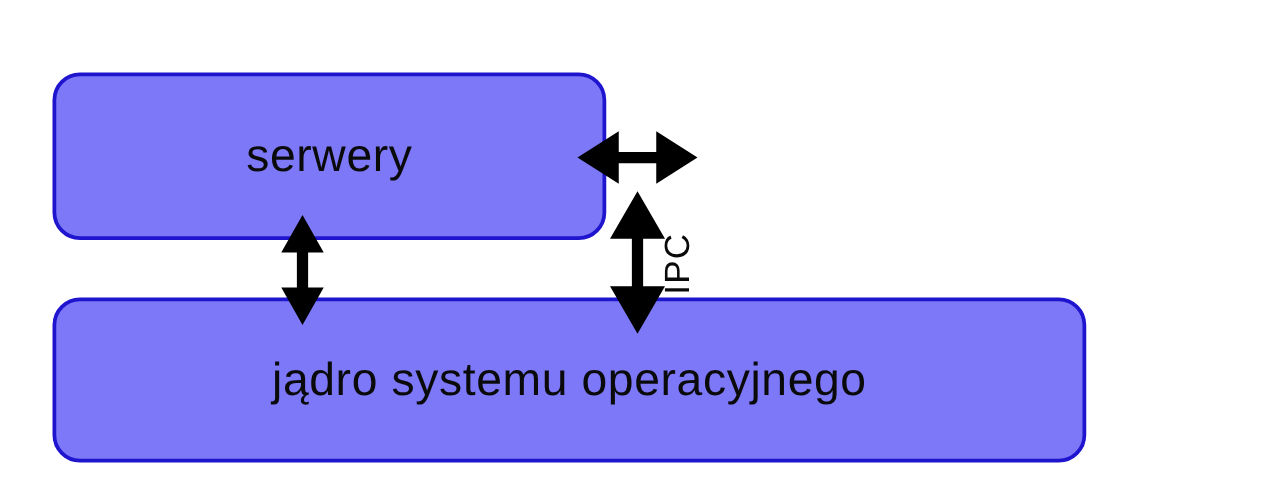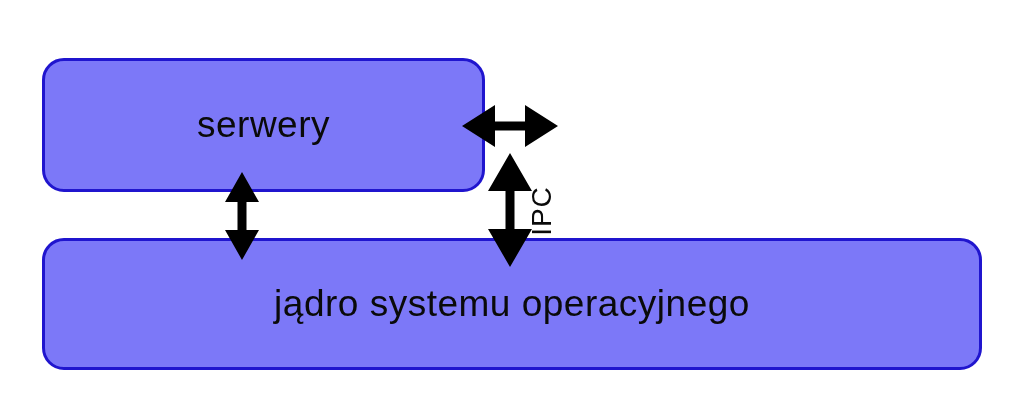--- a/index.html
+++ b/index.html
@@ -44,21 +44,21 @@
     left: 535px;
     top: 58px;
     width: 440px;
     height: 134px;
     background: var(--color-red-fill, #fb7a80);
     border-color: var(--color-red-border, #e1101e);
   }
   .box-kernel {
     left: 42px;
     top: 238px;
-    width: 940px;
+    width: 827px;
     height: 132px;
     background: var(--color-blue-fill, #7c78f8);
     border-color: var(--color-blue-border, #2015ce);
   }
   .arrows-layer {
     position: absolute;
     left: 0;
     top: 0;
     width: 1024px;
     height: 402px;

